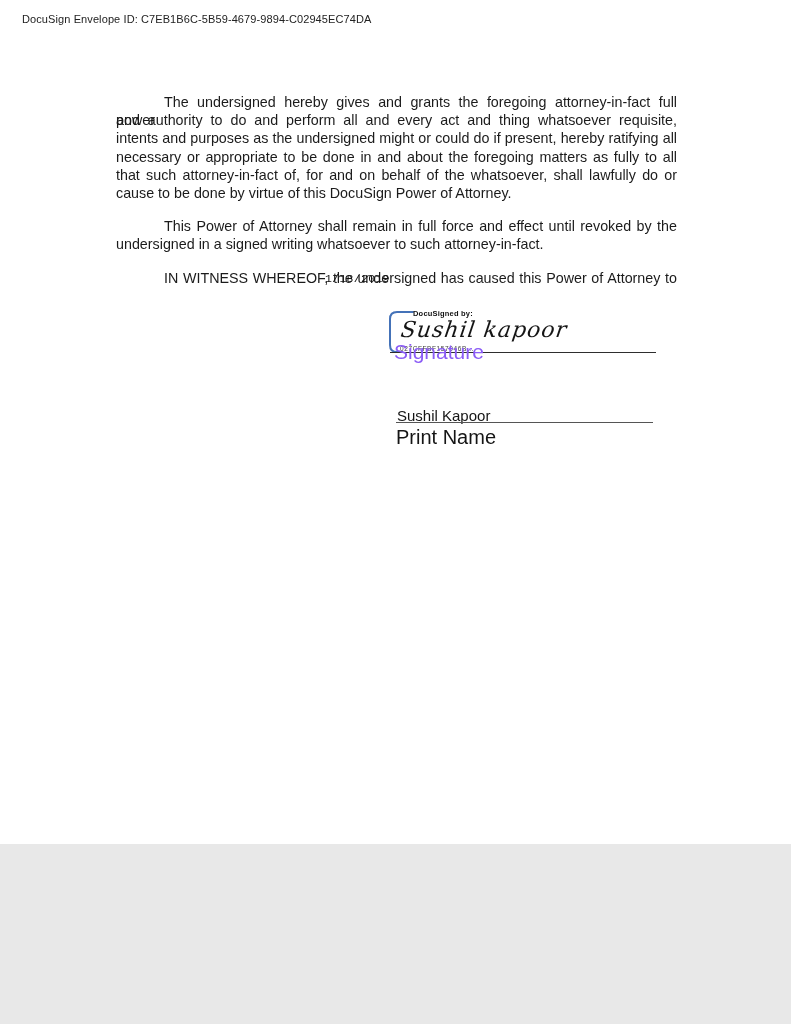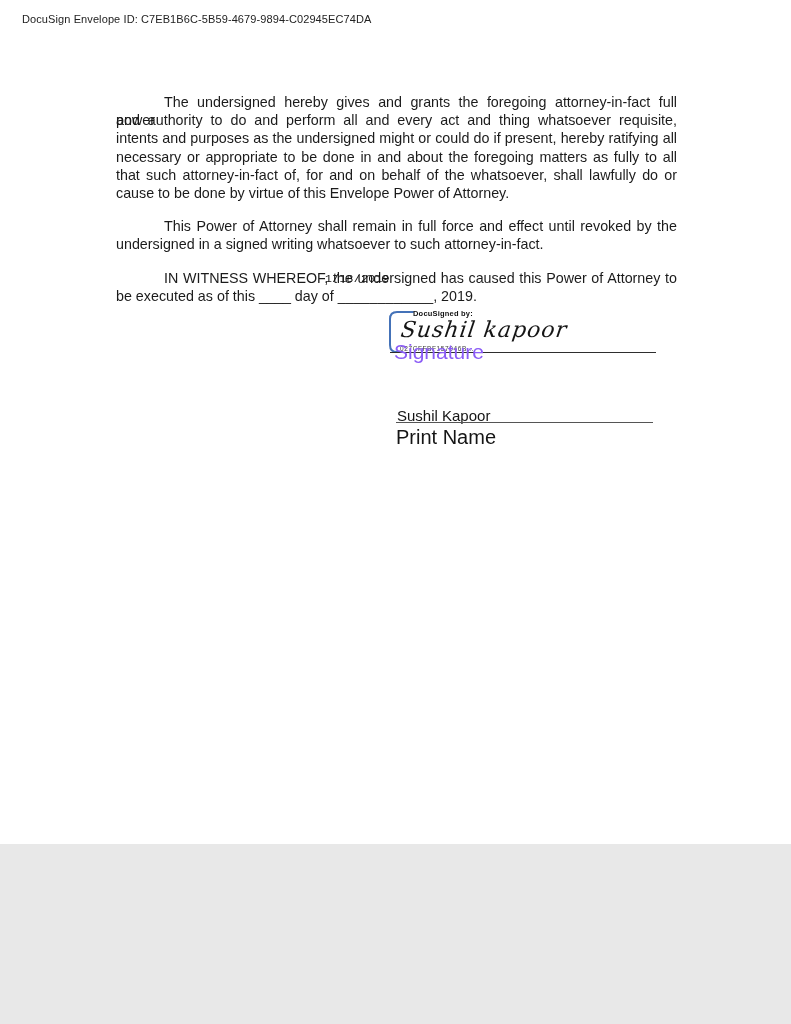--- a/index.html
+++ b/index.html
@@ -76,29 +76,28 @@
 
   <div class="envelope-header">DocuSign Envelope ID: C7EB1B6C-5B59-4679-9894-C02945EC74DA</div>
 
   <div class="body-text">
     <div class="para">
       <div class="jline indent">The undersigned hereby gives and grants the foregoing attorney-in-fact full power</div>
       <div class="jline">and authority to do and perform all and every act and thing whatsoever requisite,</div>
       <div class="jline">intents and purposes as the undersigned might or could do if present, hereby ratifying all</div>
       <div class="jline">necessary or appropriate to be done in and about the foregoing matters as fully to all</div>
       <div class="jline">that such attorney-in-fact of, for and on behalf of the whatsoever, shall lawfully do or</div>
-      <div class="lline">cause to be done by virtue of this Envelope Power of Attorney.</div>
+      <div class="lline">cause to be done by virtue of this DocuSign Power of Attorney.</div>
     </div>
     <div class="para">
       <div class="jline indent">This Power of Attorney shall remain in full force and effect until revoked by the</div>
       <div class="lline">undersigned in a signed writing whatsoever to such attorney-in-fact.</div>
     </div>
     <div class="para">
       <div class="jline indent">IN WITNESS WHEREOF, the undersigned has caused this Power of Attorney to</div>
-      <div class="lline">be executed as of this ____ day of ____________, 2019.</div>
     </div>
   </div>
 
   <div class="date-field">1/18/2019</div>
 
   <svg class="stamp-bracket" width="110" height="48" viewBox="0 0 110 48">
     <path d="M 27 4 H 11 Q 4 4 4 11 V 37 Q 4 44 11 44 H 16" fill="none" stroke="#4472b8" stroke-width="2" stroke-linecap="round"></path>
   </svg>
   <div class="docusigned-by">DocuSigned by:</div>
   <div class="script-signature">Sushil kapoor</div>

